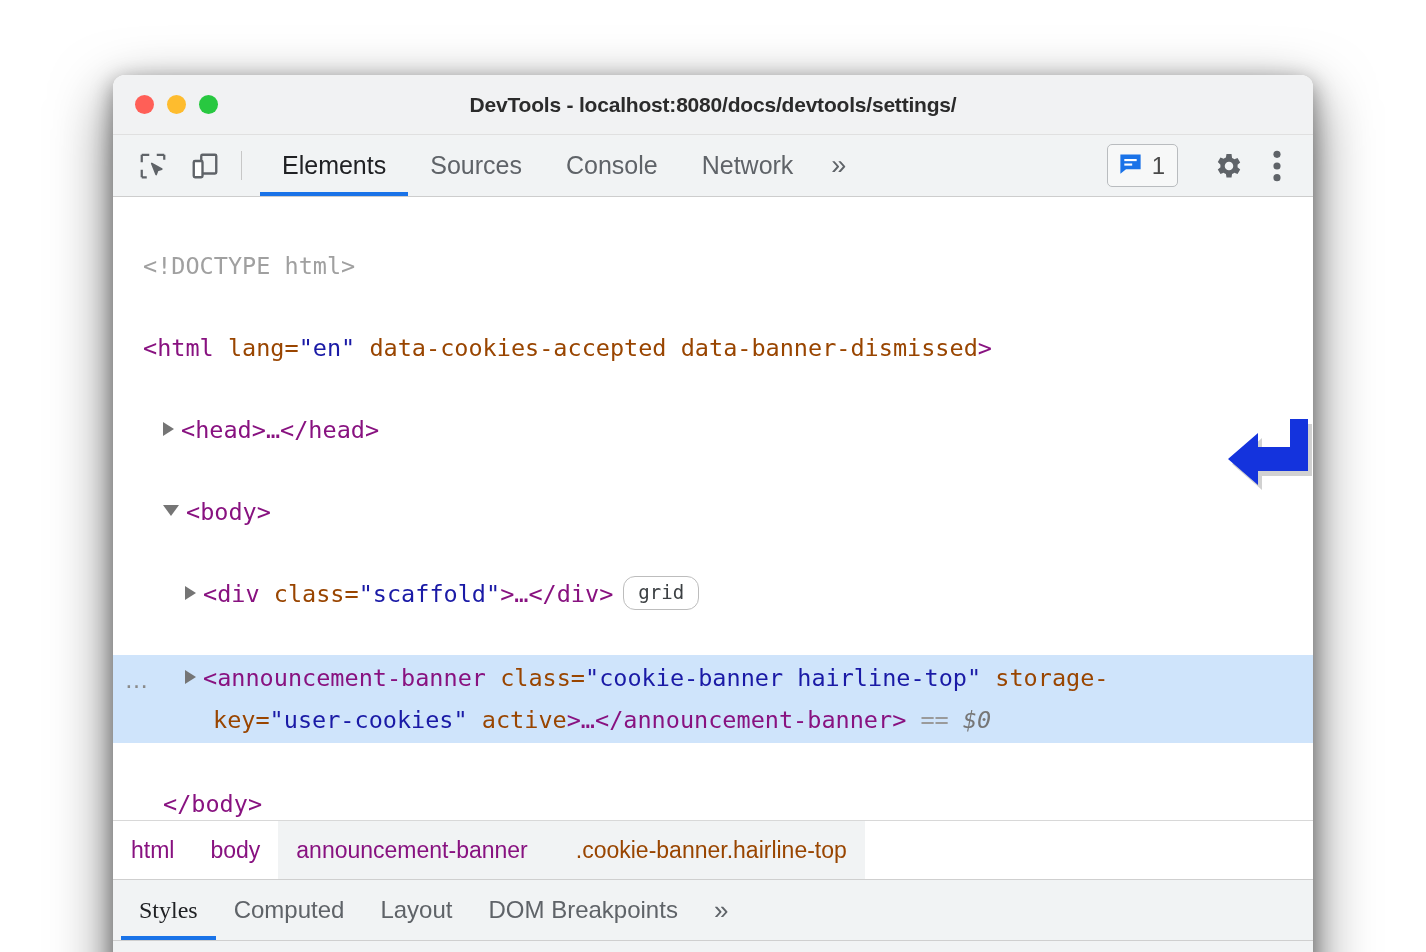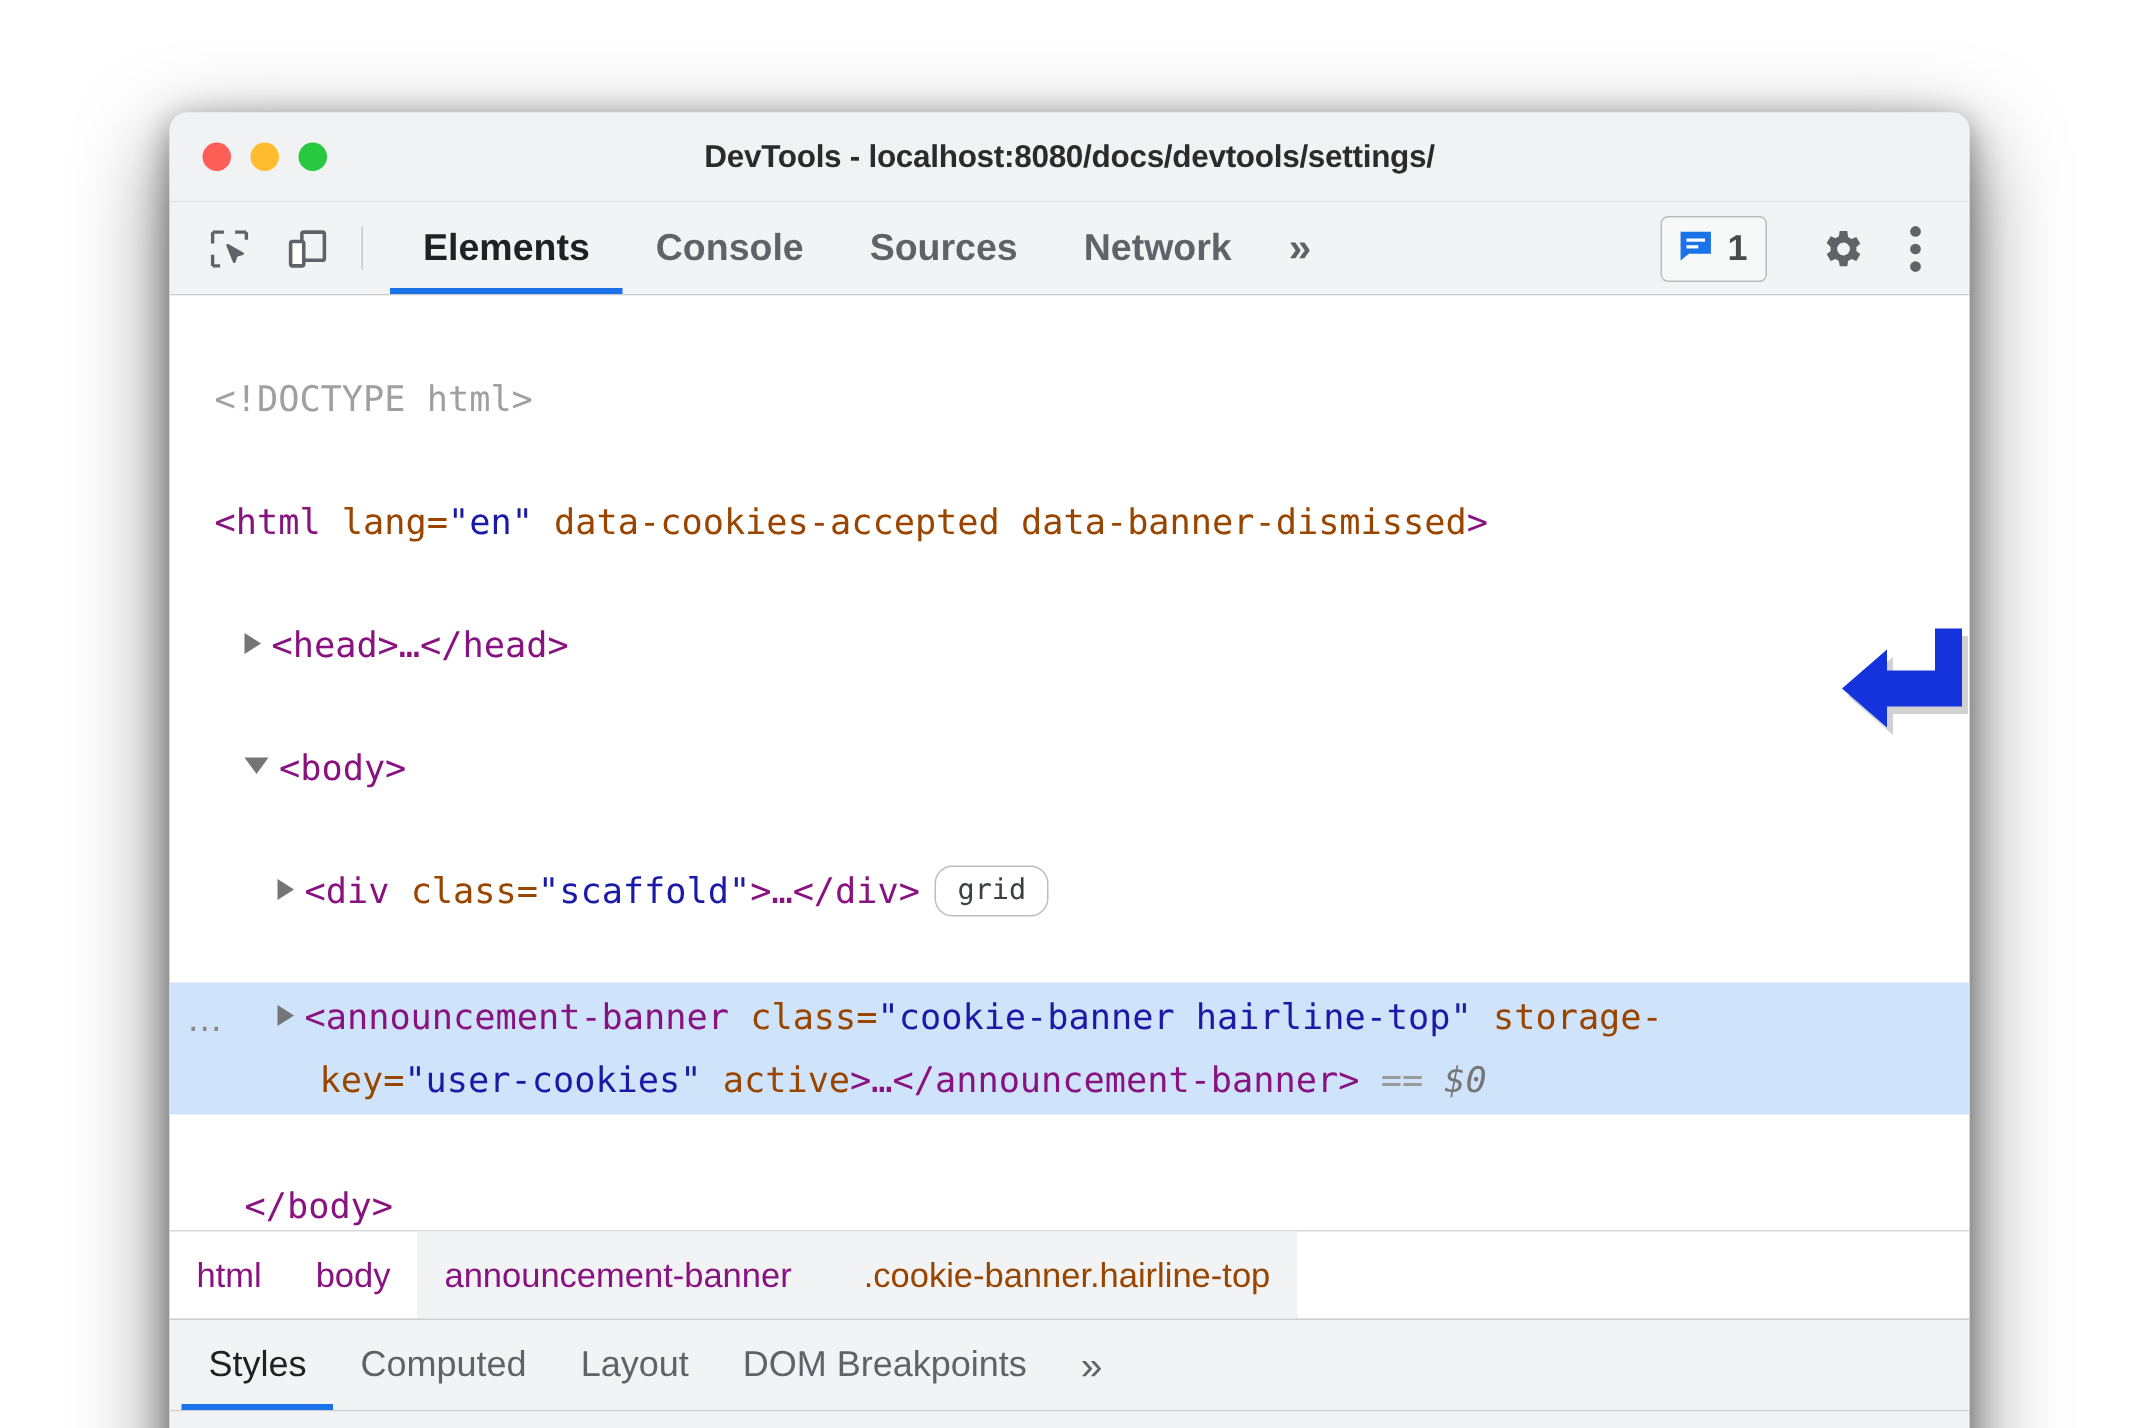--- a/index.html
+++ b/index.html
@@ -70,21 +70,20 @@
 
   
   .toolbar {
     height: 61px;
     flex: 0 0 61px;
     background: #f1f3f4;
     display: flex;
     align-items: stretch;
     border-bottom: 1px solid #cdcdcd;
     position: relative;
-    font-weight: bold;
   }
   .tb-icon {
     width: 52px;
     display: flex;
     align-items: center;
     justify-content: center;
     color: #5f6368;
   }
   .tb-icon.first { margin-left: 14px; }
   .vsep {
@@ -238,21 +237,21 @@
   .ptab {
     display: flex;
     align-items: center;
     padding: 0 18px;
     font-size: 24px;
     color: #5f6368;
     position: relative;
     white-space: nowrap;
   }
   .ptab:first-child { margin-left: 8px; }
-  .ptab.active { color: #202124; }
+  .ptab.active { color: #202124; font-family: Liberation Serif, serif; }
   .ptab.active::after {
     content: "";
     position: absolute;
     left: 0; right: 0; bottom: 0;
     height: 4px;
     background: #1a73e8;
   }
   .ptab.more { font-size: 26px; }
 
   
@@ -338,24 +337,24 @@
           <rect x="3" y="8" width="7" height="13" rx="1" fill="#ffffff"></rect>
         </svg>
       </div>
       <div class="vsep"></div>
 
       <div class="tabs">
         <div class="tab active">
             <span>Elements</span>
           </div>
         <div class="tab">
-            <span>Console</span>
+            <span>Sources</span>
           </div>
         <div class="tab">
-            <span>Sources</span>
+            <span>Console</span>
           </div>
         <div class="tab">
             <span>Network</span>
           </div>
         <div class="tab more">
             <span>»</span>
           </div>
       </div>
 
       <div class="tb-right">

